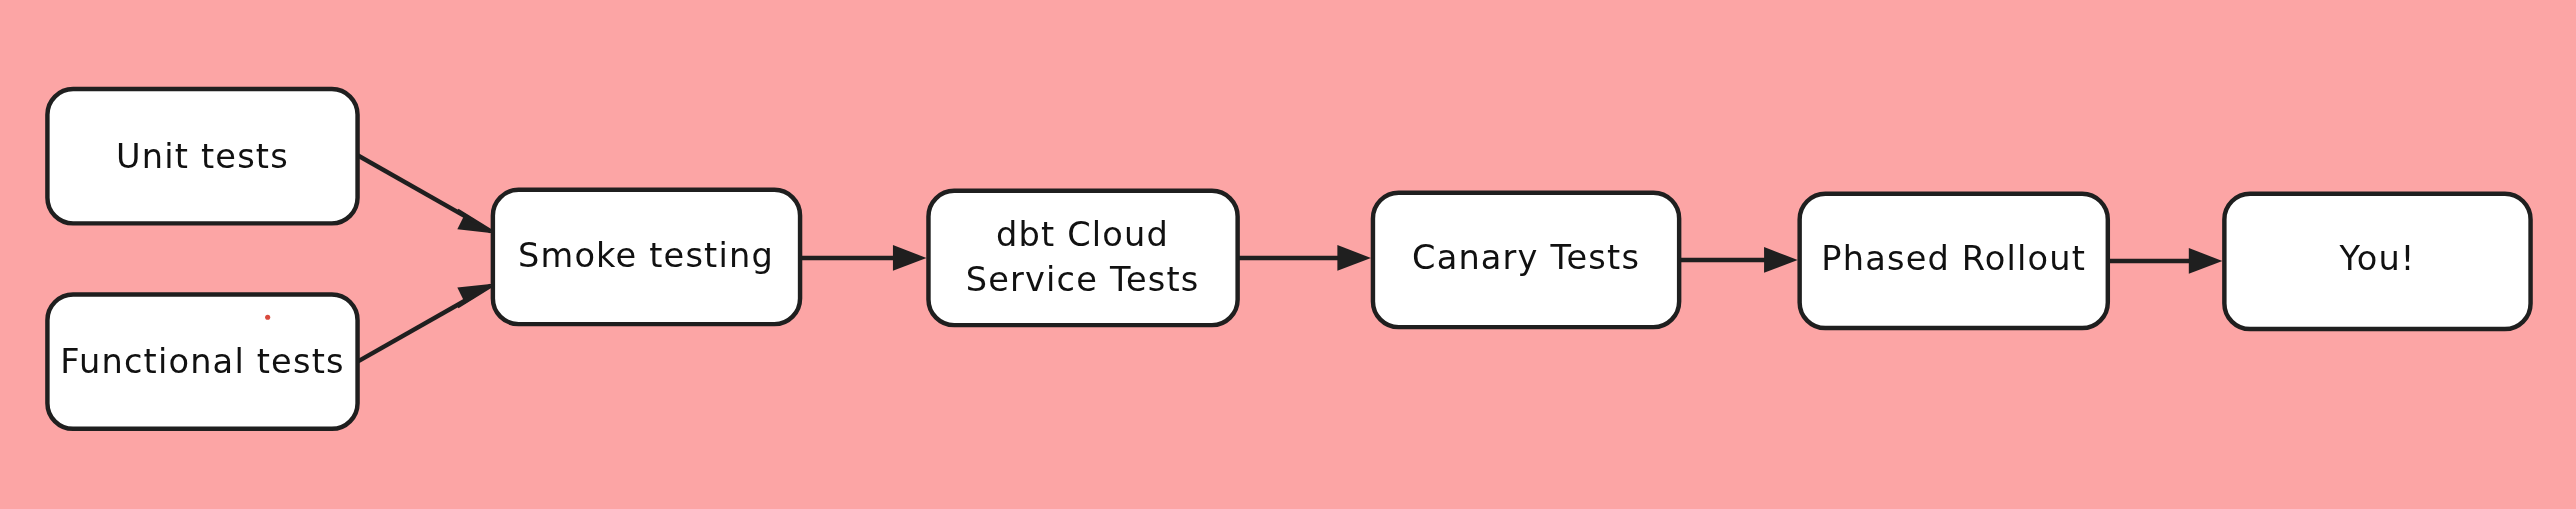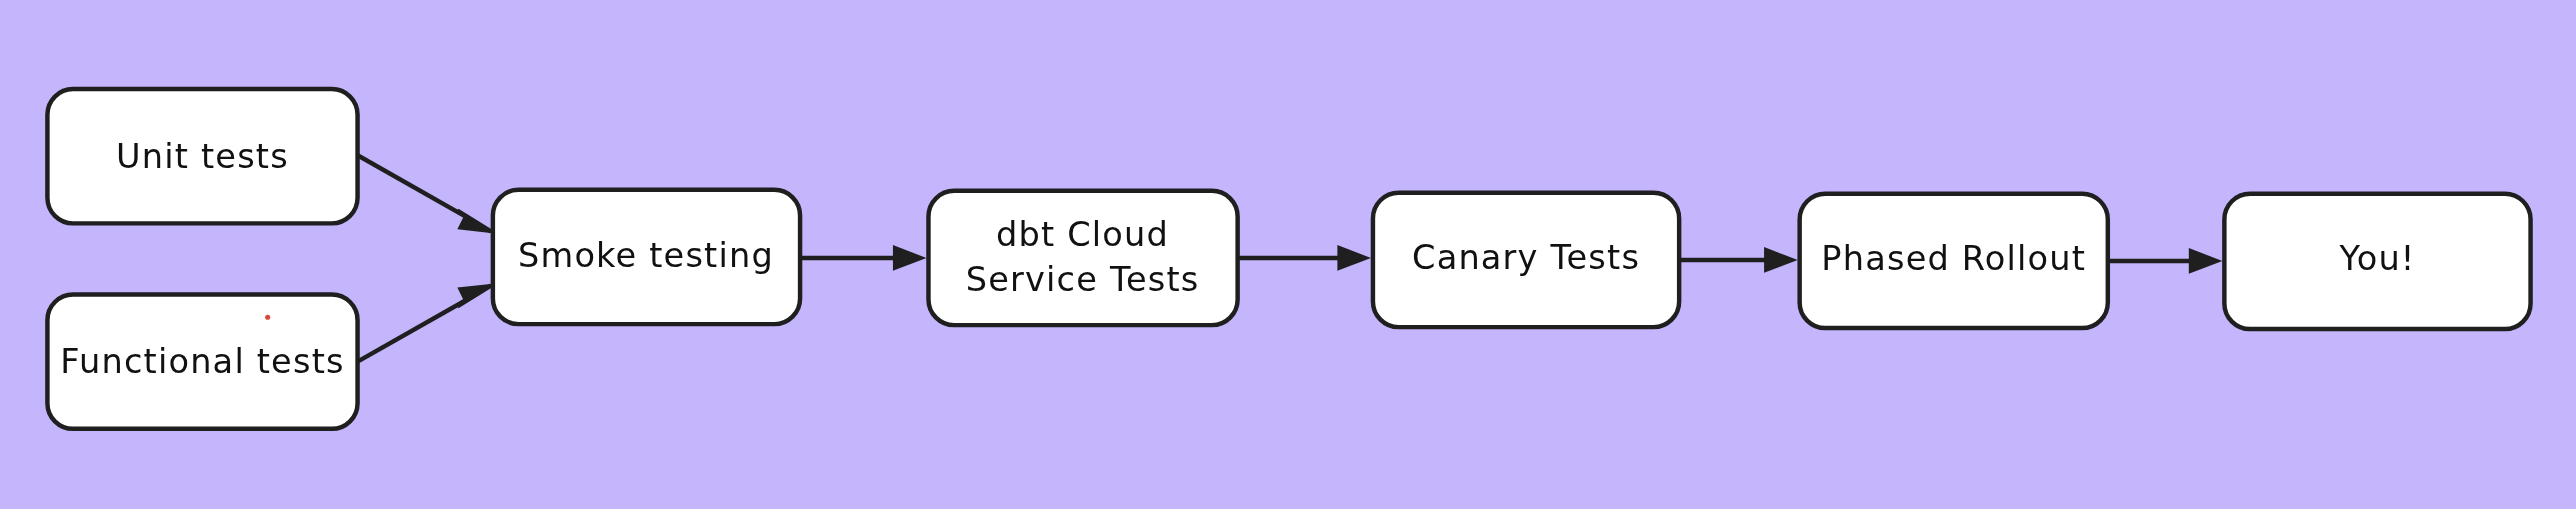--- a/index.html
+++ b/index.html
@@ -4,21 +4,21 @@
 <style>
   html, body {
     margin: 0;
     padding: 0;
     background: #ffffff;
   }
   #canvas {
     position: relative;
     width: 2576px;
     height: 510px;
-    background: #c4b5fd;
+    background: #fca5a5;
     overflow: hidden;
     font-family: "DejaVu Sans", sans-serif;
   }
   #flow-svg {
     position: absolute;
     top: 0;
     left: 0;
     width: 2576px;
     height: 510px;
   }

